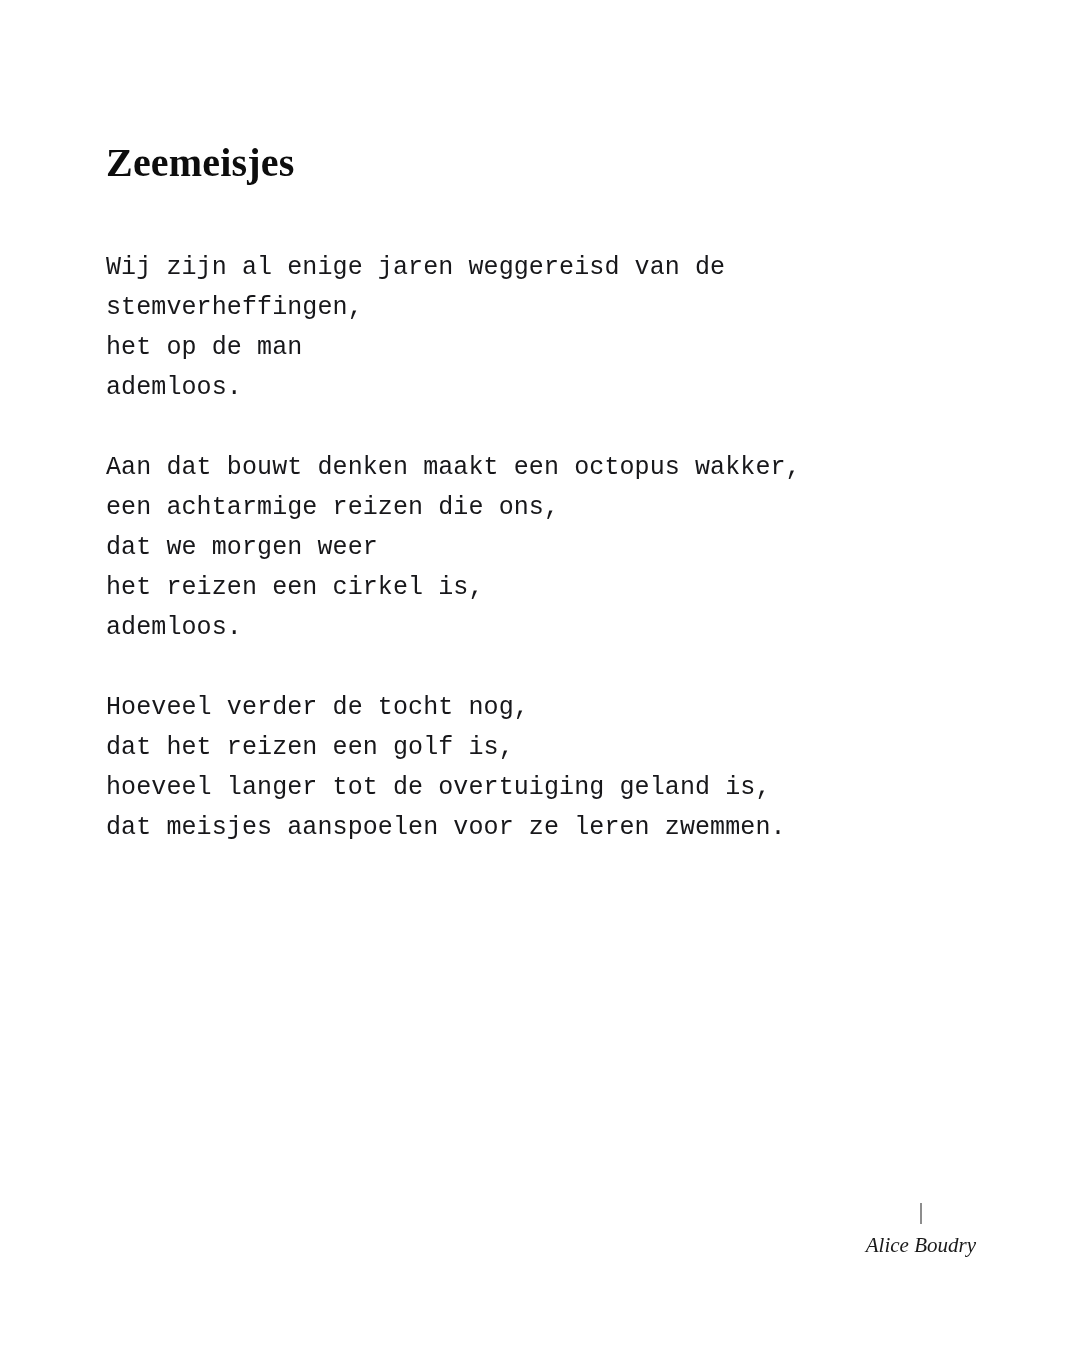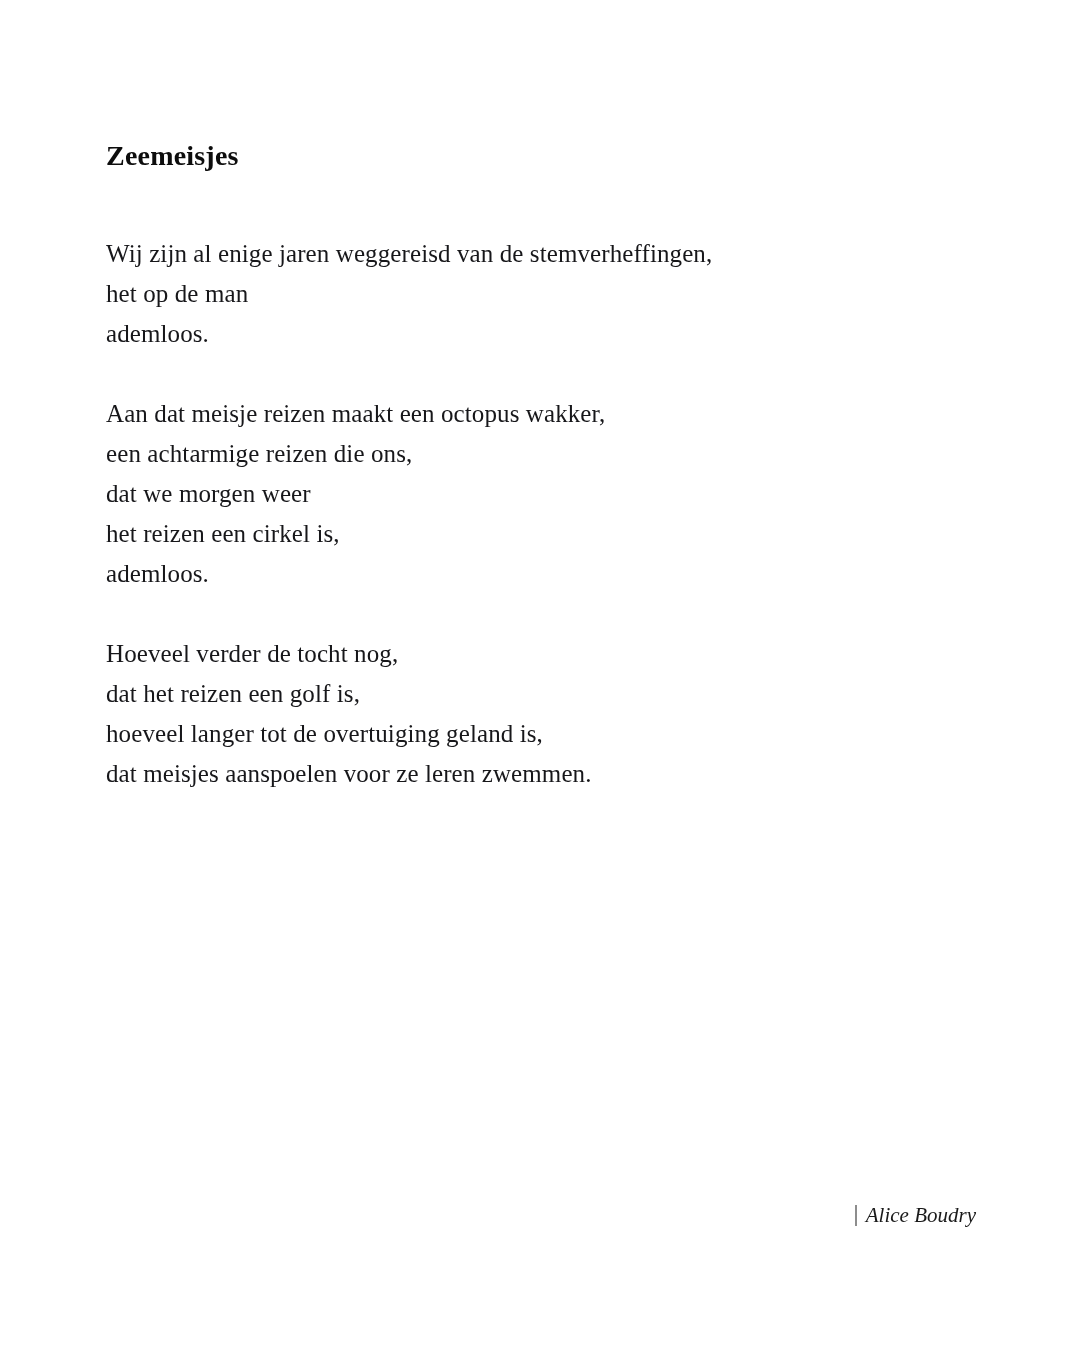--- a/index.html
+++ b/index.html
@@ -25,35 +25,36 @@
   }
 
   .content {
     position: absolute;
     left: 106px;
     top: 0;
     width: 868px;
   }
 
   .poem-title {
-    font-size: 28px;
+    font-size: 40px;
     font-weight: 700;
     letter-spacing: 0.2px;
     color: #0d0d0d;
     margin: 0;
     padding-top: 140px;
     line-height: 1.15;
   }
 
   .poem-body {
     margin-top: 62px;
   }
 
   .stanza {
     margin: 0 0 40px 0;
+    font-family: Liberation Mono, monospace;
   }
 
   .stanza:last-child {
     margin-bottom: 0;
     margin-top: 40px;
   }
 
   .poem-line {
     font-size: 25px;
     line-height: 40px;
@@ -66,20 +67,21 @@
     position: absolute;
     right: 104px;
     top: 1203px;
     display: flex;
     align-items: center;
     gap: 9px;
     font-size: 21px;
     font-style: italic;
     color: #1a1a1a;
     white-space: nowrap;
+    flex-direction: column;
   }
 
   .attribution .rule {
     display: inline-block;
     width: 1.6px;
     height: 21px;
     background: #8d8d8d;
   }
 </style>
 </head>
@@ -94,21 +96,21 @@
     <div class="poem-body">
 
       <div class="stanza">
         <div class="poem-line">Wij zijn al enige jaren weggereisd van de stemverheffingen,</div>
         <div class="poem-line">het op de man</div>
         <div class="poem-line">ademloos.</div>
       </div>
 
 
       <div class="stanza">
-        <div class="poem-line">Aan dat meisje reizen maakt een octopus wakker,</div>
+        <div class="poem-line">Aan dat bouwt denken maakt een octopus wakker,</div>
         <div class="poem-line">een achtarmige reizen die ons,</div>
         <div class="poem-line">dat we morgen weer</div>
         <div class="poem-line">het reizen een cirkel is,</div>
         <div class="poem-line">ademloos.</div>
       </div>
 
       <div class="stanza">
         <div class="poem-line">Hoeveel verder de tocht nog,</div>
         <div class="poem-line">dat het reizen een golf is,</div>
         <div class="poem-line">hoeveel langer tot de overtuiging geland is,</div>

